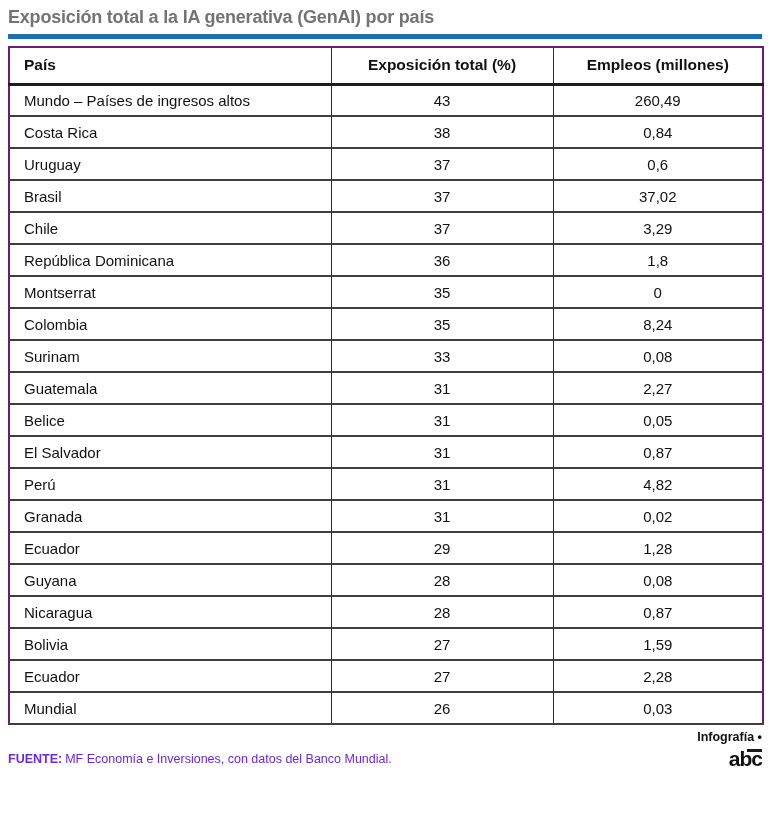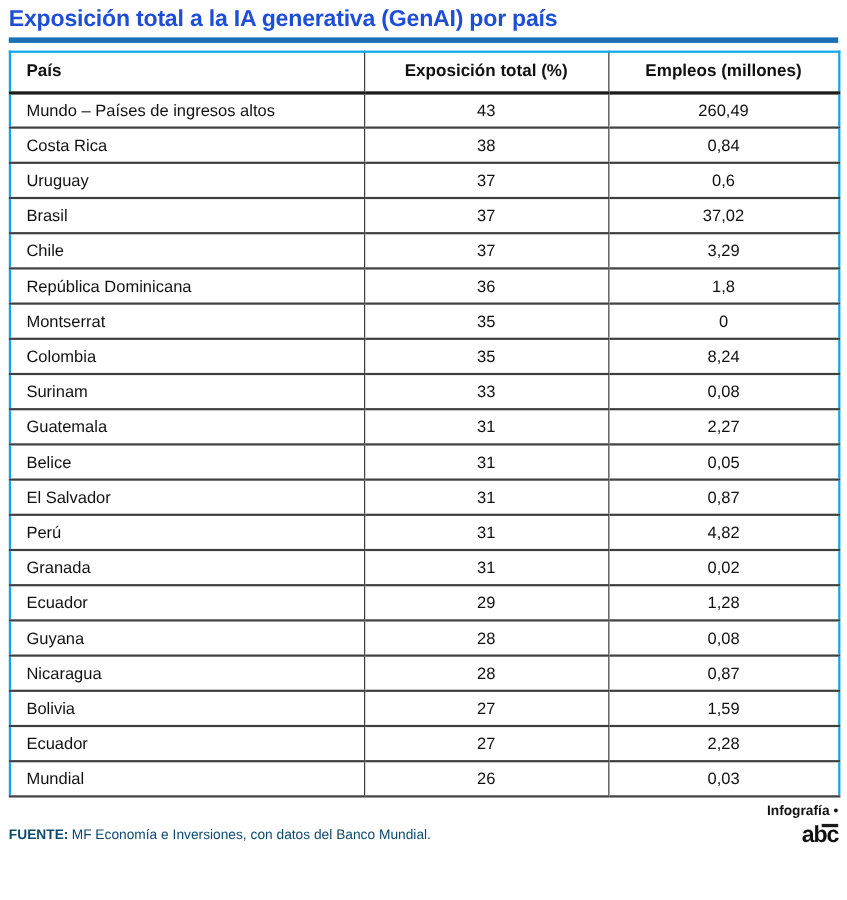--- a/index.html
+++ b/index.html
@@ -7,38 +7,38 @@
     width: 770px; height: 818px;
     background: #ffffff;
     font-family: "Liberation Sans", "DejaVu Sans", sans-serif;
     color: #111111;
     overflow: hidden;
   }
   .page { width: 770px; height: 818px; position: relative; }
 
   .page-title {
     margin: 4px 8px 0 8px;
-    font-size: 21px;
+    font-size: 18px;
     line-height: 27px;
     font-weight: bold;
-    color: #1d4ed8;
+    color: #737373;
     letter-spacing: -0.2px;
   }
   .title-rule {
     height: 5px;
     margin: 3px 8px 0 8px;
   }
 
   table.data-table {
     width: 754px;
     margin: 7px 8px 0 8px;
     border-collapse: collapse;
     table-layout: fixed;
   }
-  table.data-table { border: 2px solid #0ea5e9; }
+  table.data-table { border: 2px solid #701a75; }
   th, td {
     border-bottom: 2px solid #3f3f3f;
     font-size: 15px;
     text-align: center;
     vertical-align: middle;
     padding: 0 4px;
     white-space: nowrap;
     overflow: hidden;
   }
   thead th {
@@ -54,21 +54,21 @@
   .cell-left { text-align: left; padding-left: 14px; }
   th + th, td + td { border-left: 1px solid #2a2a2a; }
 
   .footer {
     margin: 5px 8px 0 8px;
     display: flex;
     justify-content: space-between;
     align-items: flex-end;
     font-size: 12.5px;
   }
-  .source { color: #0c4a6e; }
+  .source { color: #6d28d9; }
   .source .src-label { font-weight: bold; }
   .source .src-text { margin-left: 3px; }
   .credit {
     display: flex;
     align-items: flex-end;
     gap: 5px;
     font-weight: bold;
     flex-direction: column;
   }
   .abc-logo {

